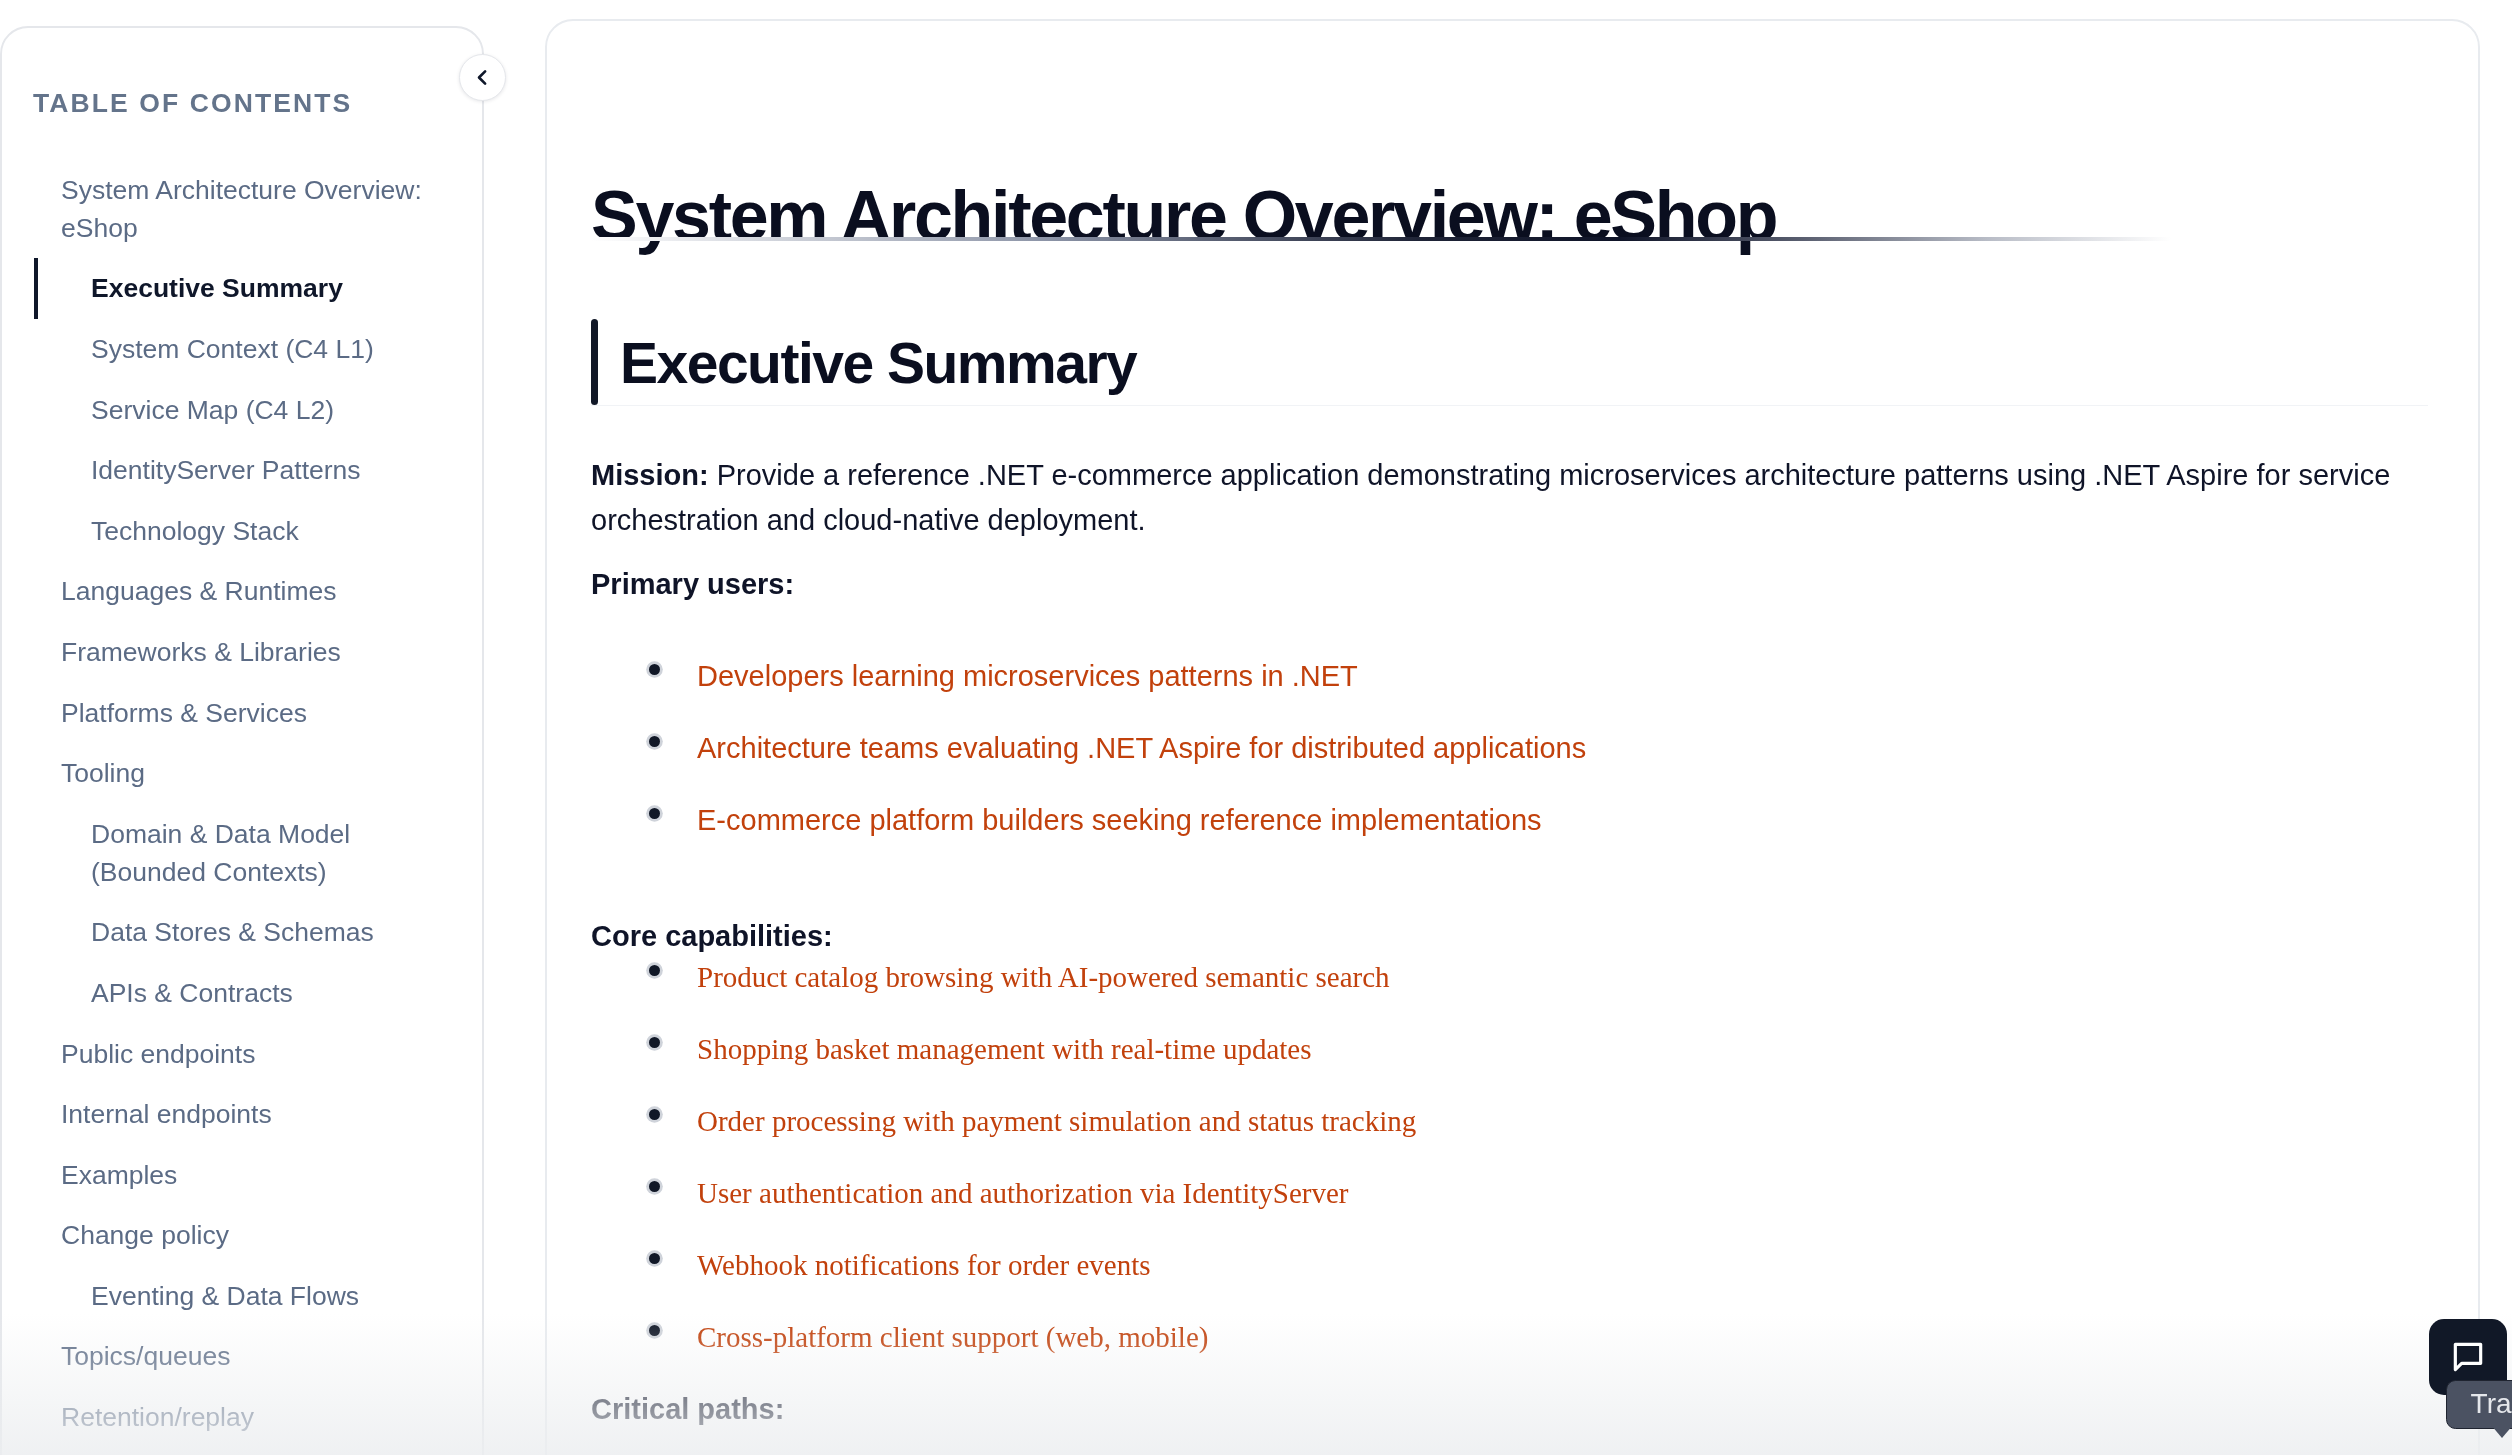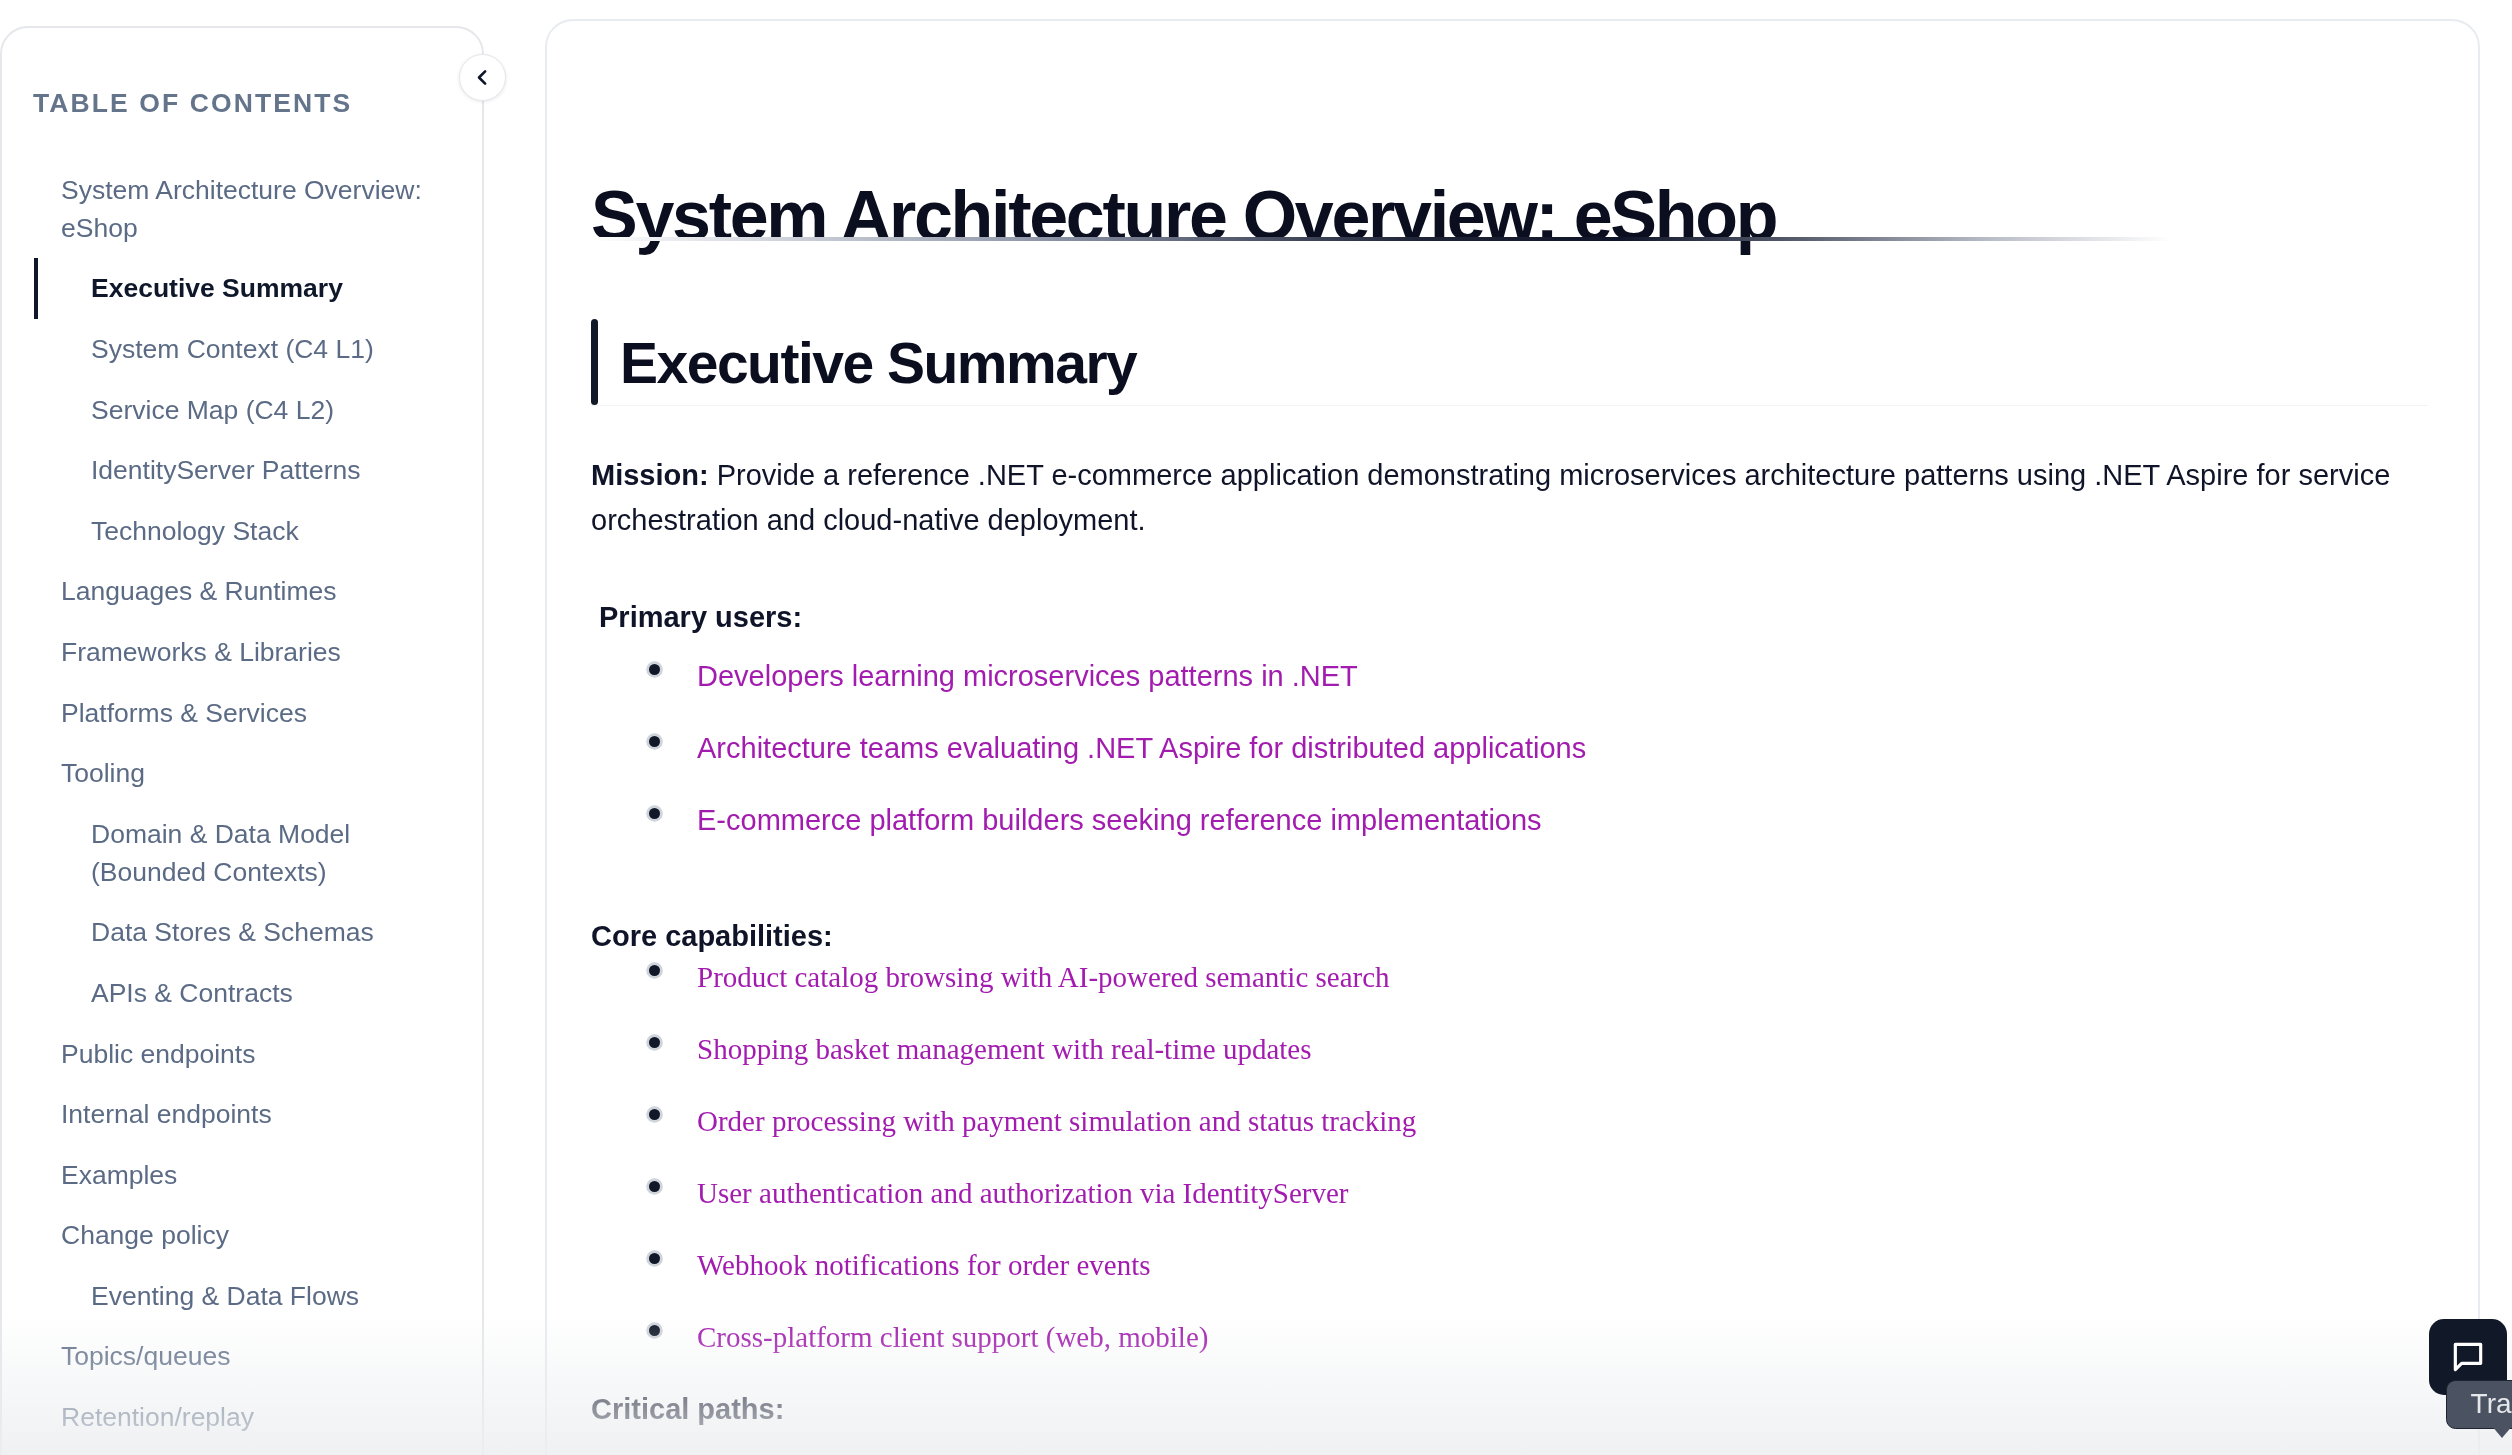--- a/index.html
+++ b/index.html
@@ -75,21 +75,21 @@
   }
   .para b { font-weight: 700; }
 
   .label {
     position: absolute; left: 0; font-size: 29px; font-weight: 700; color: #0f1428;
   }
 
   .bullets { position: absolute; left: 0; list-style: none; width: 1796px; }
   .bullets li {
     position: relative; padding-left: 106px;
-    font-size: 29px; line-height: 40px; height: 72px; color: #a21caf;
+    font-size: 29px; line-height: 40px; height: 72px; color: #c2410c;
   }
   .bullets li .dot {
     position: absolute; left: 58px; top: 7.6px; width: 11.3px; height: 11.3px;
     border-radius: 50%; background: #111827;
     box-shadow: 0 0 0 2.8px #cfd3da;
   }
 
   
   .fade {
     position: absolute; left: 0; right: 0; bottom: 0; height: 142px;
@@ -158,21 +158,21 @@
       <h1 class="h1">System Architecture Overview: eShop</h1>
       <div class="h1-underline"></div>
 
       <div class="h2-wrap">
         <div class="h2-bar"></div>
         <h2 class="h2">Executive Summary</h2>
       </div>
 
       <p class="para"><b>Mission:</b><span> Provide a reference .NET e-commerce application demonstrating microservices architecture patterns using .NET Aspire for service orchestration and cloud-native deployment.</span></p>
 
-      <div class="label" style="top:580px;margin-left:8px;">Primary users:</div>
+      <div class="label" style="top:547px;">Primary users:</div>
       <ul class="bullets" style="top:635px;">
         <li><span class="dot"></span><span>Developers learning microservices patterns in .NET</span></li>
         <li><span class="dot"></span><span>Architecture teams evaluating .NET Aspire for distributed applications</span></li>
         <li><span class="dot"></span><span>E-commerce platform builders seeking reference implementations</span></li>
       </ul>
 
       <div class="label" style="top:859px;margin-top:40px;">Core capabilities:</div>
       <ul class="bullets" style="top:936px;font-family:Liberation Serif, serif;">
         <li><span class="dot"></span><span>Product catalog browsing with AI-powered semantic search</span></li>
         <li><span class="dot"></span><span>Shopping basket management with real-time updates</span></li>

